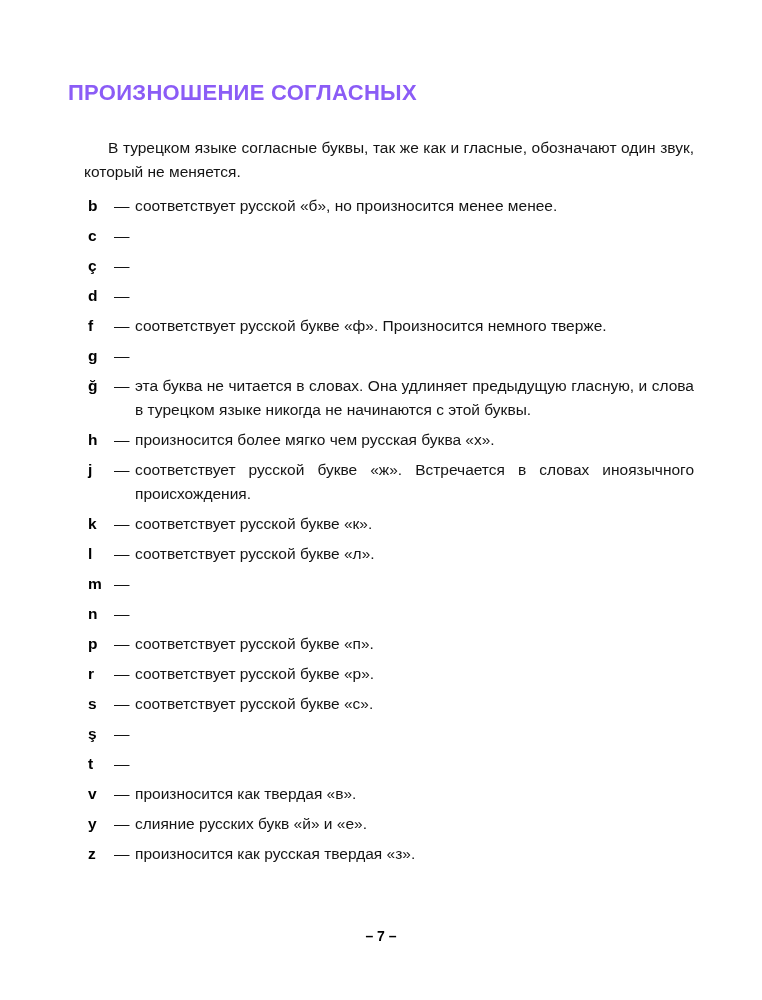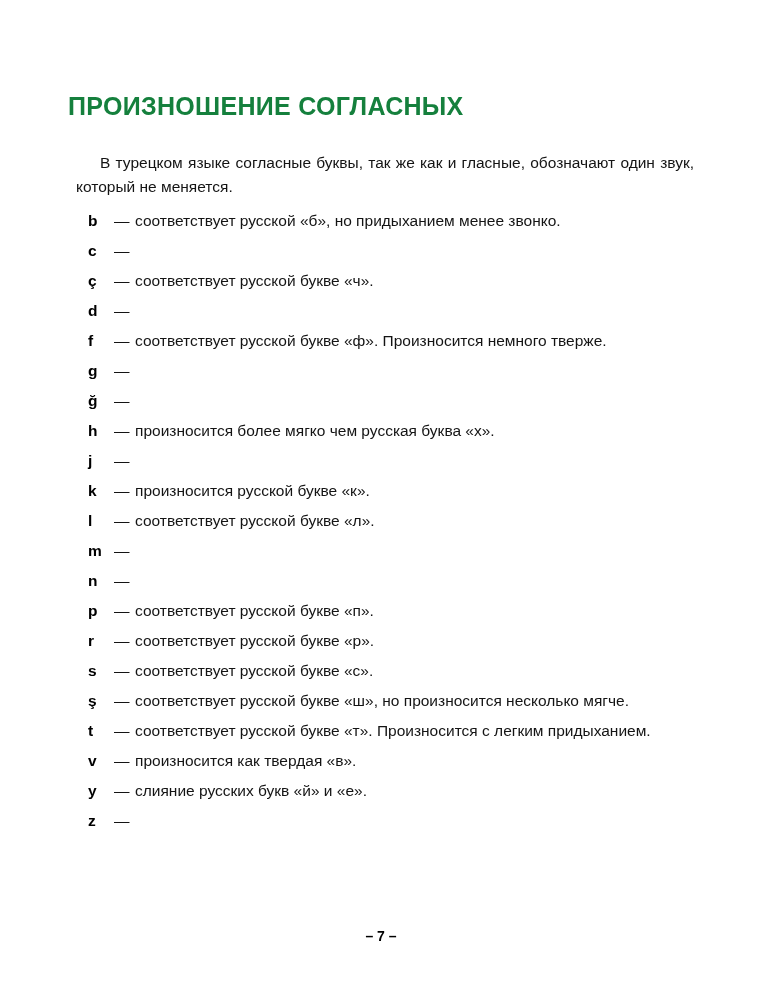--- a/index.html
+++ b/index.html
@@ -16,28 +16,28 @@
   .page {
     position: relative;
     box-sizing: border-box;
     width: 762px;
     height: 1000px;
     padding: 80px 68px 0 68px;
     background: #ffffff;
     overflow: hidden;
   }
   .title {
-    margin: 12px 0 30px 0;
-    font-size: 25px;
+    margin: 0 0 30px 0;
+    font-size: 22px;
     font-weight: bold;
     letter-spacing: 0.3px;
-    color: #15803d;
+    color: #8b5cf6;
   }
   .intro {
-    margin: 0 0 10px 8px;
+    margin: 0 0 10px 16px;
     font-size: 15.5px;
     line-height: 24px;
     text-align: justify;
     text-indent: 24px;
   }
   .entries {
     margin-top: 4px;
   }
   .entry {
     display: flex;
@@ -77,61 +77,62 @@
 
 <div class="page">
   <h1 class="title">ПРОИЗНОШЕНИЕ СОГЛАСНЫХ</h1>
 
   <p class="intro">В турецком языке согласные буквы, так же как и гласные, обозначают один звук, который не меняется.</p>
 
   <div class="entries">
       <div class="entry">
         <span class="letter">b</span>
         <span class="dash">—</span>
-        <span class="desc">соответствует русской «б», но придыханием менее звонко.</span>
+        <span class="desc">соответствует русской «б», но произносится менее менее.</span>
       </div>
       <div class="entry">
         <span class="letter">c</span>
         <span class="dash">—</span>
       </div>
       <div class="entry">
         <span class="letter">ç</span>
         <span class="dash">—</span>
-        <span class="desc">соответствует русской букве «ч».</span>
       </div>
       <div class="entry">
         <span class="letter">d</span>
         <span class="dash">—</span>
       </div>
       <div class="entry">
         <span class="letter">f</span>
         <span class="dash">—</span>
         <span class="desc">соответствует русской букве «ф». Произносится немного тверже.</span>
       </div>
       <div class="entry">
         <span class="letter">g</span>
         <span class="dash">—</span>
       </div>
       <div class="entry">
         <span class="letter">ğ</span>
         <span class="dash">—</span>
+        <span class="desc">эта буква не читается в словах. Она удлиняет предыдущую гласную, и слова в турецком языке никогда не начинаются с этой буквы.</span>
       </div>
       <div class="entry">
         <span class="letter">h</span>
         <span class="dash">—</span>
         <span class="desc">произносится более мягко чем русская буква «х».</span>
       </div>
       <div class="entry">
         <span class="letter">j</span>
         <span class="dash">—</span>
+        <span class="desc">соответствует русской букве «ж». Встречается в словах иноязычного происхождения.</span>
       </div>
       <div class="entry">
         <span class="letter">k</span>
         <span class="dash">—</span>
-        <span class="desc">произносится русской букве «к».</span>
+        <span class="desc">соответствует русской букве «к».</span>
       </div>
       <div class="entry">
         <span class="letter">l</span>
         <span class="dash">—</span>
         <span class="desc">соответствует русской букве «л».</span>
       </div>
       <div class="entry">
         <span class="letter">m</span>
         <span class="dash">—</span>
       </div>
@@ -150,37 +151,36 @@
         <span class="desc">соответствует русской букве «р».</span>
       </div>
       <div class="entry">
         <span class="letter">s</span>
         <span class="dash">—</span>
         <span class="desc">соответствует русской букве «с».</span>
       </div>
       <div class="entry">
         <span class="letter">ş</span>
         <span class="dash">—</span>
-        <span class="desc">соответствует русской букве «ш», но произносится несколько мягче.</span>
       </div>
       <div class="entry">
         <span class="letter">t</span>
         <span class="dash">—</span>
-        <span class="desc">соответствует русской букве «т». Произносится с легким придыханием.</span>
       </div>
       <div class="entry">
         <span class="letter">v</span>
         <span class="dash">—</span>
         <span class="desc">произносится как твердая «в».</span>
       </div>
       <div class="entry">
         <span class="letter">y</span>
         <span class="dash">—</span>
         <span class="desc">слияние русских букв «й» и «е».</span>
       </div>
       <div class="entry">
         <span class="letter">z</span>
         <span class="dash">—</span>
+        <span class="desc">произносится как русская твердая «з».</span>
       </div>
     </div>
 
   <div class="page-number">– 7 –</div>
 </div>
 
 </body></html>

